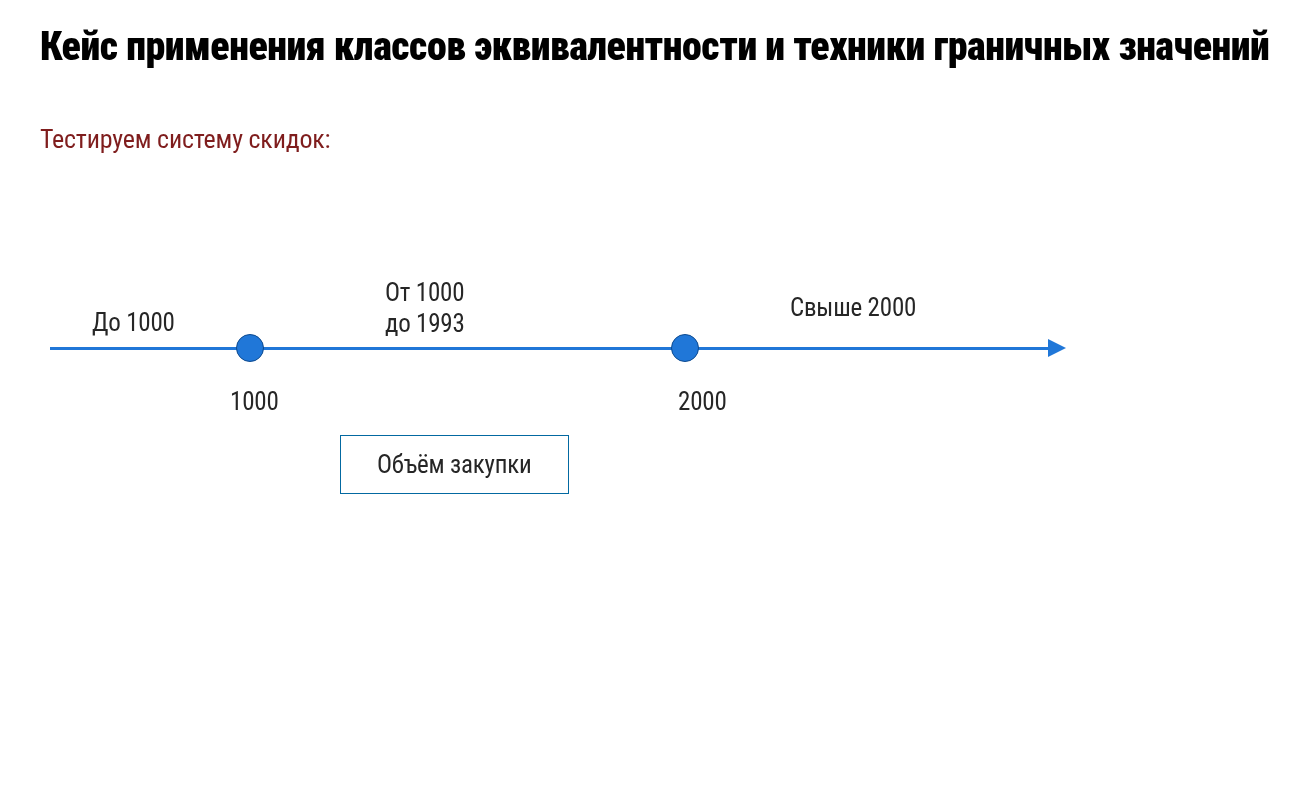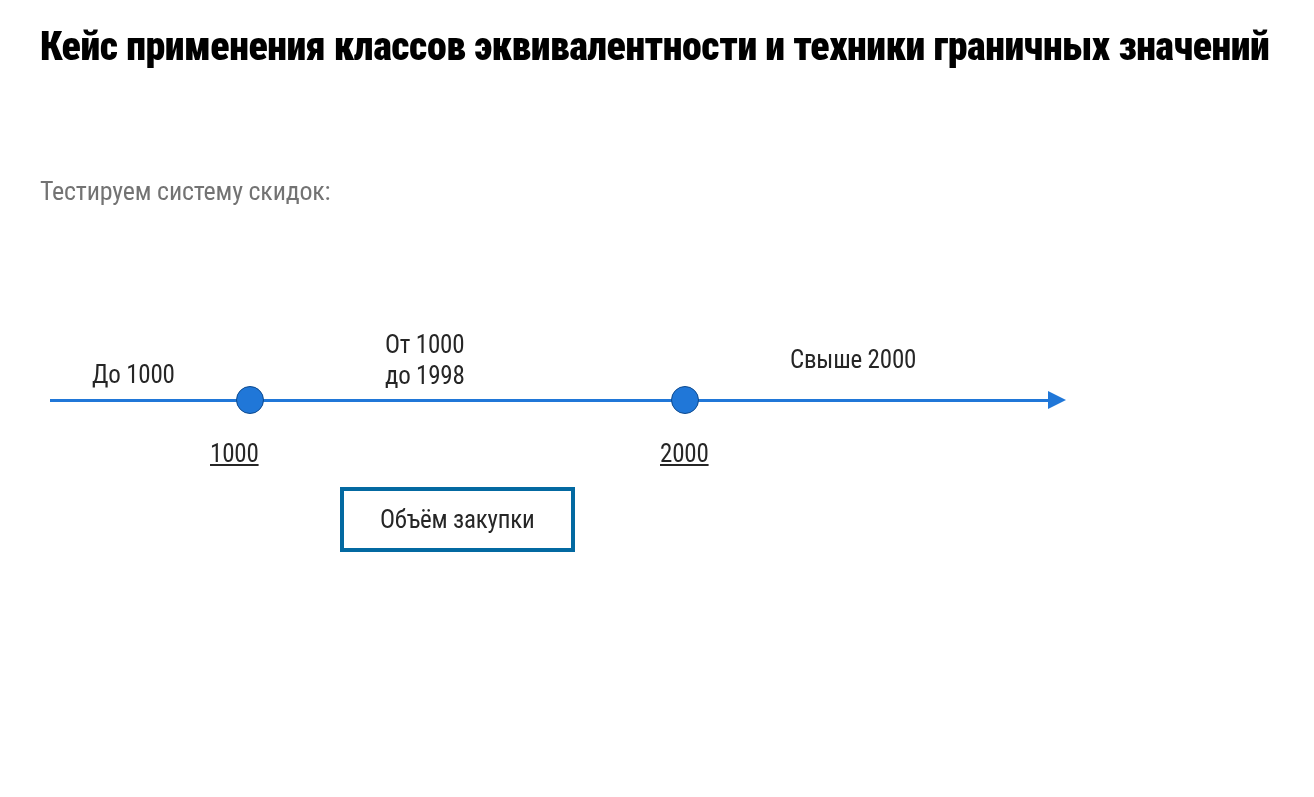--- a/index.html
+++ b/index.html
@@ -16,25 +16,25 @@
       position: relative;
       padding: 20px 40px;
     }
     .title {
       font-size: 40px;
       font-weight: 900;
       font-stretch: condensed;
       color: #000000;
       line-height: 1.35;
       letter-spacing: -0.5px;
-      margin-bottom: 90px;
+      margin-bottom: 38px;
     }
     .body-text {
       font-size: 26px;
-      color: #737373;
+      color: #7f1d1d;
       line-height: 2.1;
       letter-spacing: -0.2px;
       margin-bottom: 80px;
     }
     .body-text p {
       margin: 0;
     }
     .diagram {
       position: relative;
       width: 1020px;
@@ -95,33 +95,31 @@
     .label-ot1000 {
       top: 30px;
       left: 335px;
     }
     .label-sv2000 {
       top: 45px;
       left: 740px;
     }
     .label-1000 {
       top: 140px;
-      left: 160px;
-      text-decoration: underline;
+      left: 180px;
     }
     .label-2000 {
       top: 140px;
-      left: 610px;
-      text-decoration: underline;
+      left: 628px;
     }
     .box-label {
       position: absolute;
       top: 188px;
       left: 290px;
-      border: 4px solid #0369a1;
+      border: 1px solid #0369a1;
       padding: 14px 36px;
       font-size: 25px;
       color: #262626;
       letter-spacing: -0.2px;
     }
   </style>
 </head>
 <body>
 
 <h1 class="title">Кейс применения классов эквивалентности и техники граничных значений</h1>
@@ -134,21 +132,21 @@
   <div class="axis-line"></div>
   <div class="axis-arrow"></div>
 
   <div class="point point-1"></div>
   <div class="point point-2"></div>
 
   <div class="label-above label-do1000">До 1000</div>
 
   <div class="label-above label-ot1000">
     <span>От 1000</span><br>
-    <span>до 1998</span>
+    <span>до 1993</span>
   </div>
 
   <div class="label-above label-sv2000">Свыше 2000</div>
 
   <div class="label-below label-1000">1000</div>
   <div class="label-below label-2000">2000</div>
 
   <div class="box-label">Объём закупки</div>
 </div>
 

